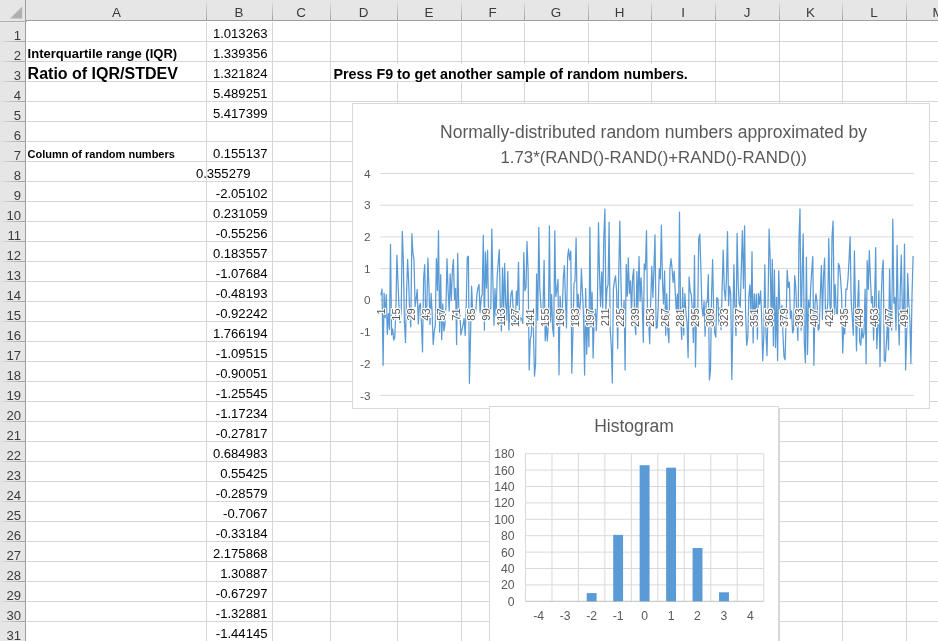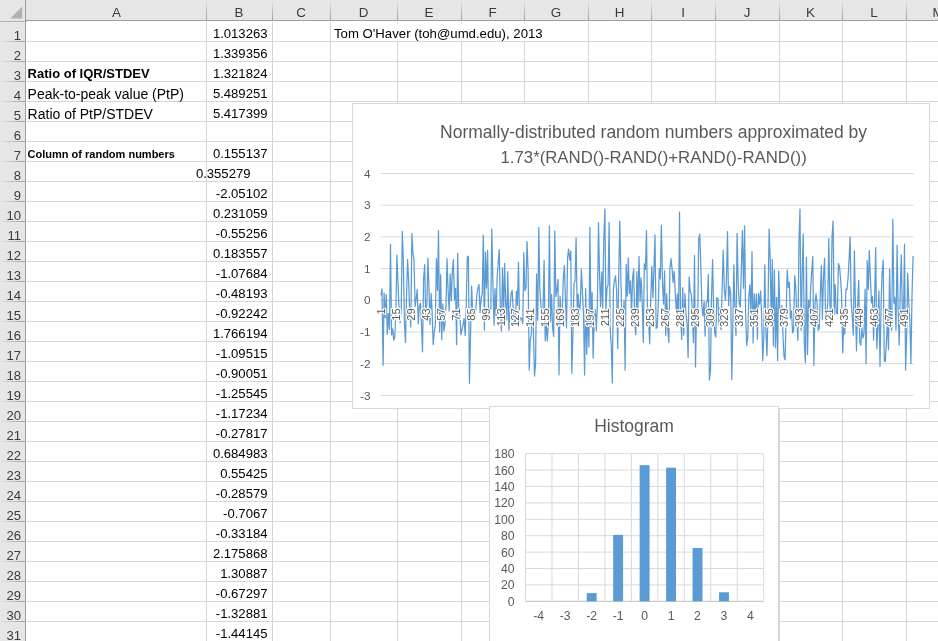--- a/index.html
+++ b/index.html
@@ -142,23 +142,22 @@
 <div style="position:absolute;left:2px;top:541px;width:24px;height:1px;background:linear-gradient(to right,#dcdcdc,#9e9e9e)"></div>
 <div class="rhl" style="top:546.3px">27</div>
 <div style="position:absolute;left:2px;top:561px;width:24px;height:1px;background:linear-gradient(to right,#dcdcdc,#9e9e9e)"></div>
 <div class="rhl" style="top:566.3px">28</div>
 <div style="position:absolute;left:2px;top:581px;width:24px;height:1px;background:linear-gradient(to right,#dcdcdc,#9e9e9e)"></div>
 <div class="rhl" style="top:586.3px">29</div>
 <div style="position:absolute;left:2px;top:601px;width:24px;height:1px;background:linear-gradient(to right,#dcdcdc,#9e9e9e)"></div>
 <div class="rhl" style="top:606.3px">30</div>
 <div style="position:absolute;left:2px;top:621px;width:24px;height:1px;background:linear-gradient(to right,#dcdcdc,#9e9e9e)"></div>
 <div class="rhl" style="top:626.3px">31</div>
-<div class="cell b" style="left:27.6px;top:63.6px;font-size:13.0px">Ratio of IQR/STDEV</div>
-<div class="cell" style="left:27.6px;top:83.6px;font-size:14.0px">Peak-to-peak value (PtP)</div>
-<div class="cell" style="left:27.6px;top:103.6px;font-size:14.0px">Ratio of PtP/STDEV</div>
+<div class="cell b" style="left:27.6px;top:43.6px;font-size:13.0px">Interquartile range (IQR)</div>
+<div class="cell b" style="left:27.6px;top:63.6px;font-size:16px">Ratio of IQR/STDEV</div>
 <div class="cell b" style="left:27.6px;top:143.6px;font-size:11px">Column of random numbers</div>
 <div class="cell num" style="left:166px;top:23.8px;width:101.5px">1.013263</div>
 <div class="cell num" style="left:166px;top:43.8px;width:101.5px">1.339356</div>
 <div class="cell num" style="left:166px;top:63.8px;width:101.5px">1.321824</div>
 <div class="cell num" style="left:166px;top:83.8px;width:101.5px">5.489251</div>
 <div class="cell num" style="left:166px;top:103.8px;width:101.5px">5.417399</div>
 <div class="cell num" style="left:166px;top:143.8px;width:101.5px">0.155137</div>
 <div class="cell num" style="left:149px;top:163.8px;width:101.5px">0.355279</div>
 <div class="cell num" style="left:166px;top:183.8px;width:101.5px">-2.05102</div>
 <div class="cell num" style="left:166px;top:203.8px;width:101.5px">0.231059</div>
@@ -176,21 +175,21 @@
 <div class="cell num" style="left:166px;top:443.8px;width:101.5px">0.684983</div>
 <div class="cell num" style="left:166px;top:463.8px;width:101.5px">0.55425</div>
 <div class="cell num" style="left:166px;top:483.8px;width:101.5px">-0.28579</div>
 <div class="cell num" style="left:166px;top:503.8px;width:101.5px">-0.7067</div>
 <div class="cell num" style="left:166px;top:523.8px;width:101.5px">-0.33184</div>
 <div class="cell num" style="left:166px;top:543.8px;width:101.5px">2.175868</div>
 <div class="cell num" style="left:166px;top:563.8px;width:101.5px">1.30887</div>
 <div class="cell num" style="left:166px;top:583.8px;width:101.5px">-0.67297</div>
 <div class="cell num" style="left:166px;top:603.8px;width:101.5px">-1.32881</div>
 <div class="cell num" style="left:166px;top:623.8px;width:101.5px">-1.44145</div>
-<div class="cell" style="left:331px;top:23.6px;font-size:13.2px;background:#fff;height:17px;width:206px;padding-left:3px">Tom O'Haver (toh@umd.edu), 2013</div>
+<div class="cell b" style="left:331px;top:64.3px;font-size:14.3px;background:#fff;height:16.5px;width:358px;padding-left:2.5px">Press F9 to get another sample of random numbers.</div>
 <svg style="position:absolute;left:352px;top:103px" width="578" height="306" viewBox="0 0 578 306">
 <rect x="0.5" y="0.5" width="577" height="305" fill="#fff" stroke="#d9d9d9"></rect>
 <line x1="28.4" y1="292.40" x2="561.6" y2="292.40" stroke="#d9d9d9" stroke-width="1"></line>
 <text x="18.5" y="296.50" text-anchor="end" font-size="11.8" fill="#595959">-3</text>
 <line x1="28.4" y1="260.70" x2="561.6" y2="260.70" stroke="#d9d9d9" stroke-width="1"></line>
 <text x="18.5" y="264.80" text-anchor="end" font-size="11.8" fill="#595959">-2</text>
 <line x1="28.4" y1="229.00" x2="561.6" y2="229.00" stroke="#d9d9d9" stroke-width="1"></line>
 <text x="18.5" y="233.10" text-anchor="end" font-size="11.8" fill="#595959">-1</text>
 <line x1="28.4" y1="197.30" x2="561.6" y2="197.30" stroke="#bfbfbf" stroke-width="1"></line>
 <text x="18.5" y="201.40" text-anchor="end" font-size="11.8" fill="#595959">0</text>

